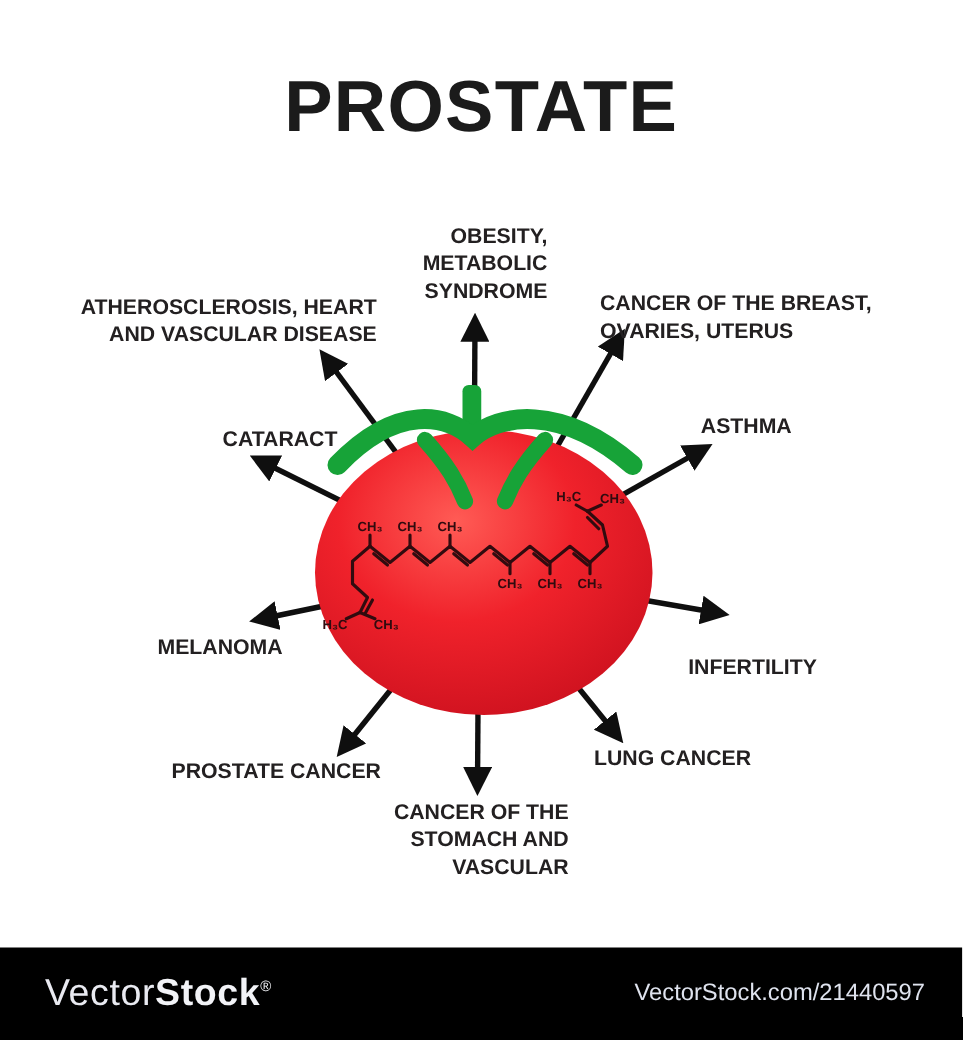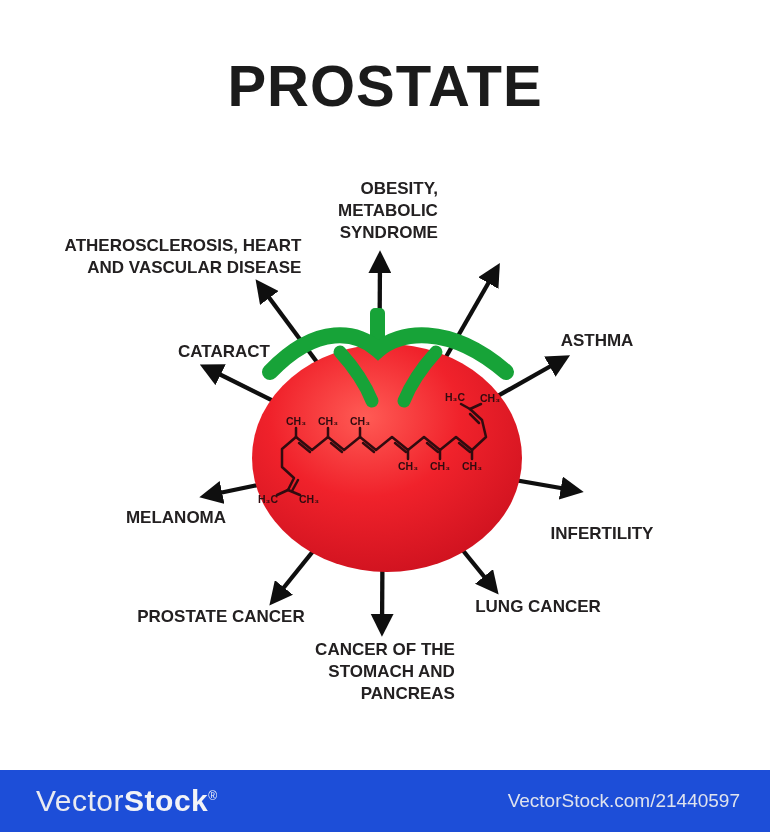--- a/index.html
+++ b/index.html
@@ -12,22 +12,22 @@
     font-size:58px;font-weight:800;letter-spacing:1px;color:#1b1b1b;
   }
   .dlabel{
     position:absolute;font-size:17px;font-weight:700;color:#232021;
     line-height:22px;white-space:pre-line;text-align:right;
     transform:translate(-50%,-50%);
   }
   .dlabel.left-align{text-align:left;transform:translate(0,-50%);}
   #diagram-svg{position:absolute;left:0;top:0;}
   .footer{
-    position:absolute;left:0;bottom:0;width:770px;height:62px;
-    background:#1d4ed8;display:flex;align-items:center;justify-content:space-between;
+    position:absolute;left:0;bottom:0;width:770px;height:74px;
+    background:#000000;display:flex;align-items:center;justify-content:space-between;
     box-sizing:border-box;padding:0 30px 0 36px;
   }
   .logo{font-size:30px;color:#f2f3f7;letter-spacing:.5px;}
   .logo .lv{font-weight:400;color:#e9eaf1;}
   .logo .ls{font-weight:700;}
   .logo .reg{font-size:12px;vertical-align:super;font-weight:400;}
   .credit{font-size:19px;color:#dfe3ee;font-weight:400;}
 </style>
 </head>
 <body>
@@ -114,28 +114,30 @@
       <text x="455" y="401">H₃C</text>
       <text x="490" y="402">CH₃</text>
     </g>
   </svg>
 
   <div class="dlabel" style="left:388px;top:211px;">OBESITY,
 METABOLIC
 SYNDROME</div>
   <div class="dlabel" style="left:183px;top:257px;">ATHEROSCLEROSIS, HEART
 AND VASCULAR DISEASE</div>
+  <div class="dlabel left-align" style="left:480px;top:254px;">CANCER OF THE BREAST,
+OVARIES, UTERUS</div>
   <div class="dlabel" style="left:184px;top:352px;margin-left:40px;">CATARACT</div>
   <div class="dlabel" style="left:597px;top:341px;">ASTHMA</div>
   <div class="dlabel" style="left:176px;top:518px;">MELANOMA</div>
   <div class="dlabel" style="left:602px;top:534px;">INFERTILITY</div>
   <div class="dlabel" style="left:221px;top:617px;">PROSTATE CANCER</div>
   <div class="dlabel" style="left:385px;top:672px;">CANCER OF THE
 STOMACH AND
-PANCREAS</div>
+VASCULAR</div>
   <div class="dlabel" style="left:538px;top:607px;">LUNG CANCER</div>
 
   <div class="footer">
     <div class="logo"><span class="lv">Vector</span><span class="ls">Stock</span><span class="reg">®</span></div>
     <div class="credit">VectorStock.com/21440597</div>
   </div>
 
 </div>
 
 </body></html>

